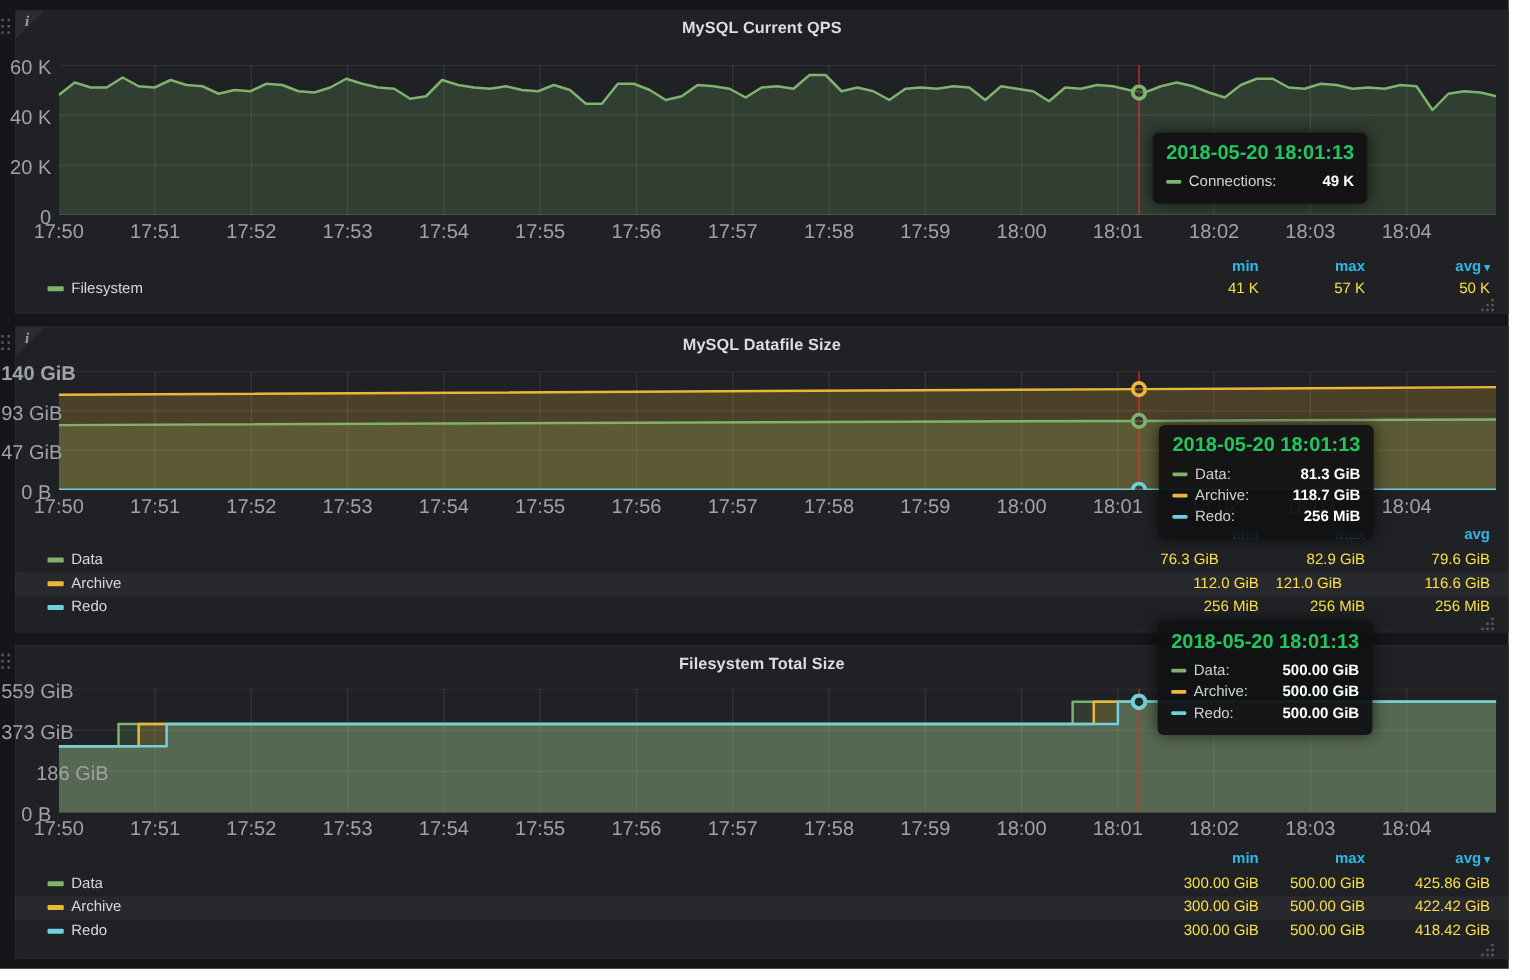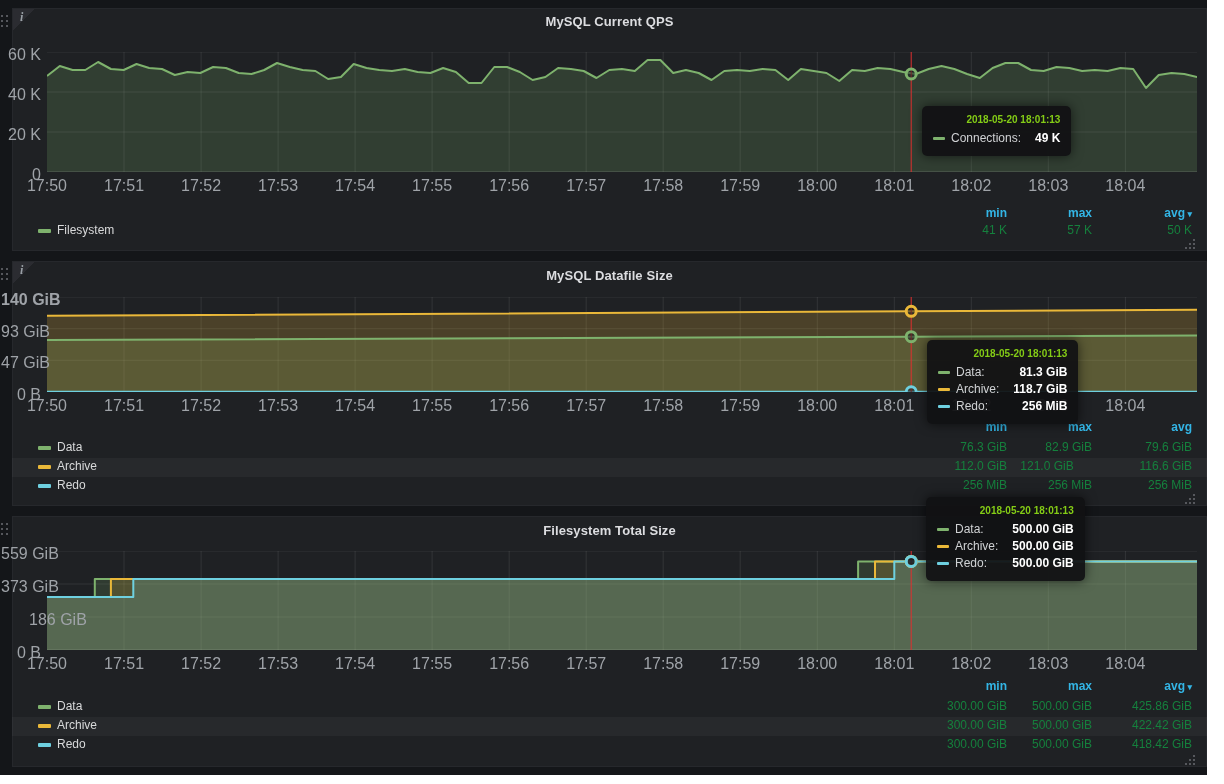--- a/index.html
+++ b/index.html
@@ -4,34 +4,34 @@
 <style>
   *{box-sizing:border-box;margin:0;padding:0}
   body{width:1224px;height:784px;position:relative;background:#ffffff;
        font-family:"Liberation Sans",sans-serif;overflow:hidden}
   #stage{position:absolute;left:0;top:0;width:1207px;height:775px;background:#141619;overflow:hidden}
   .panel{position:absolute;background:#1f2124;border:1px solid #26282c;z-index:0}
   .panel-title{position:absolute;text-align:center;color:#dcdde0;font-size:13px;font-weight:700;
                z-index:2;cursor:pointer;letter-spacing:.1px}
   .axlab{position:absolute;color:#9fa3a8;font-size:16px;z-index:2;white-space:nowrap}
   .hdr{position:absolute;color:#33b5e5;font-size:12px;font-weight:700;text-align:right;z-index:2;cursor:pointer;white-space:nowrap}
-  .statval{position:absolute;color:#15803d;font-size:12px;z-index:2;white-space:nowrap}
+  .statval{position:absolute;color:#fde047;font-size:12px;z-index:2;white-space:nowrap}
   .legname{position:absolute;color:#d8d9da;font-size:12px;z-index:2;cursor:pointer;white-space:nowrap}
   .dash{position:absolute;width:13px;height:4px;border-radius:1px;z-index:2}
   .dots{position:absolute;width:2px;height:2px;background:#55575c;z-index:2;
         box-shadow:5px 0 0 #55575c,0 5px 0 #55575c,5px 5px 0 #55575c,0 10px 0 #55575c,5px 10px 0 #55575c}
   .resize{position:absolute;width:2px;height:2px;background:#56585d;z-index:2;
         box-shadow:-4px 4px 0 #56585d,0 4px 0 #56585d,-8px 8px 0 #56585d,-4px 8px 0 #56585d,0 8px 0 #56585d}
   .info{position:absolute;width:22px;height:22px;z-index:2;cursor:pointer;
         background:linear-gradient(135deg,#2b2c31 50%,rgba(0,0,0,0) 50%);
         color:#9aa0a6;font-family:"Liberation Serif",serif;font-style:italic;font-weight:700;
         font-size:12px;padding:1px 0 0 7px}
   .tooltip{position:absolute;background:rgba(17,17,19,0.94);border-radius:5px;padding:8px 11px;
            z-index:10;box-shadow:0 0 12px rgba(0,0,0,0.6);color:#d8d9da}
-  .tt-time{font-size:10px;font-weight:700;color:#84cc16;text-align:right;margin-bottom:6px;white-space:nowrap}
+  .tt-time{font-size:16px;font-weight:700;color:#22c55e;text-align:left;margin-bottom:6px;white-space:nowrap}
   .tt-row{display:flex;align-items:center;margin:3px 0;font-size:12px;white-space:nowrap}
   .tt-dash{width:12px;height:3px;border-radius:1px;margin-right:6px;flex:0 0 auto}
   .tt-name{color:#d0d2d4}
   .tt-val{margin-left:auto;padding-left:14px;font-weight:700;color:#ffffff}
   svg{position:absolute;z-index:1}
 </style>
 </head>
 <body>
 
 <div id="stage">
@@ -198,21 +198,21 @@
     <div class="axlab" style="position: absolute; left: 792.261px; top: 397px; width: 50px; text-align: center;">18:00</div>
     <div class="axlab" style="position: absolute; left: 869.287px; top: 397px; width: 50px; text-align: center;">18:01</div>
     <div class="axlab" style="position: absolute; left: 946.313px; top: 397px; width: 50px; text-align: center;">18:02</div>
     <div class="axlab" style="position: absolute; left: 1023.34px; top: 397px; width: 50px; text-align: center;">18:03</div>
     <div class="axlab" style="position: absolute; left: 1100.37px; top: 397px; width: 50px; text-align: center;">18:04</div>
     <div class="hdr" style="position: absolute; left: 937px; top: 420px; width: 70px;">min</div>
     <div class="hdr" style="position: absolute; left: 1022px; top: 420px; width: 70px;">max</div>
     <div class="hdr" style="position: absolute; left: 1122px; top: 420px; width: 70px;">avg</div>
     <div class="dash" style="position: absolute; left: 38px; top: 446px; background: rgb(126, 178, 109);"></div>
     <div class="legname" style="position: absolute; left: 57px; top: 440px;">Data</div>
-    <div class="statval" style="position: absolute; left: 917px; top: 440px; width: 90px; text-align: right;">76.3 GiB</div>
+    <div class="statval" style="position: absolute; left: 885px; top: 440px; width: 90px; text-align: right;">76.3 GiB</div>
     <div class="statval" style="position: absolute; left: 1002px; top: 440px; width: 90px; text-align: right;">82.9 GiB</div>
     <div class="statval" style="position: absolute; left: 1102px; top: 440px; width: 90px; text-align: right;">79.6 GiB</div>
     <div style="position: absolute; left: 12px; top: 458px; width: 1195px; height: 19px; background: rgba(255, 255, 255, 0.04);"></div>
     <div class="dash" style="position: absolute; left: 38px; top: 465px; background: rgb(234, 184, 57);"></div>
     <div class="legname" style="position: absolute; left: 57px; top: 459px;">Archive</div>
     <div class="statval" style="position: absolute; left: 917px; top: 459px; width: 90px; text-align: right;">112.0 GiB</div>
     <div class="statval" style="position: absolute; left: 1002px; top: 459px; width: 90px; text-align: center;">121.0 GiB</div>
     <div class="statval" style="position: absolute; left: 1102px; top: 459px; width: 90px; text-align: right;">116.6 GiB</div>
     <div class="dash" style="position: absolute; left: 38px; top: 484px; background: rgb(110, 208, 224);"></div>
     <div class="legname" style="position: absolute; left: 57px; top: 478px;">Redo</div>

